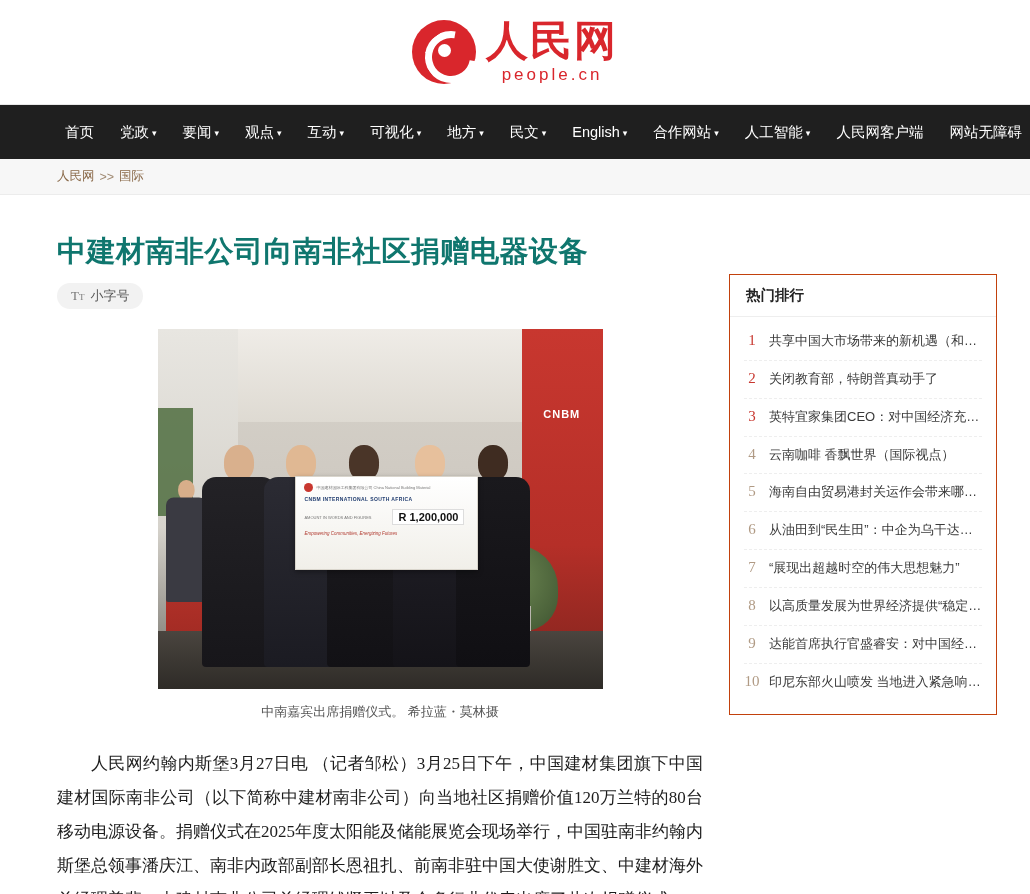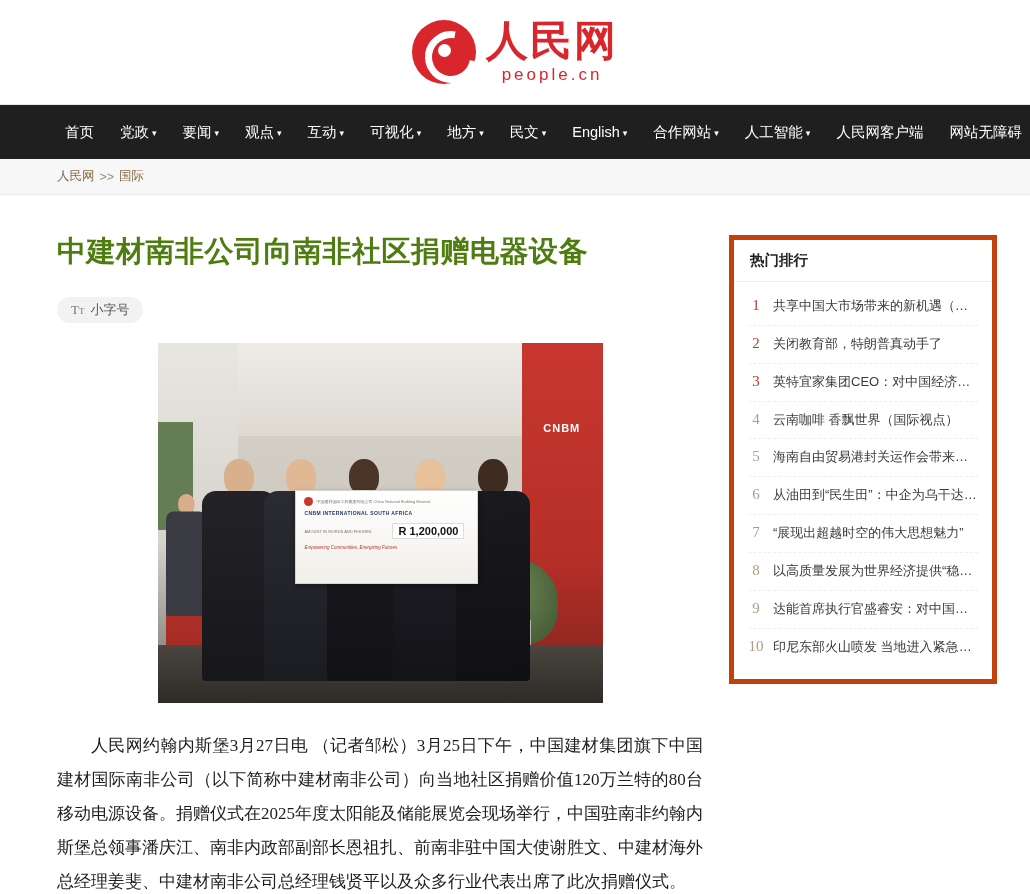--- a/index.html
+++ b/index.html
@@ -101,22 +101,22 @@
     display: flex;
     padding: 0 30px 0 57px;
     gap: 26px;
   }
   .main-col { width: 646px; flex: none; }
   .side-col { width: 268px; flex: none; padding-top: 40px; }
 
   h1.headline {
     font-size: 29px;
     font-weight: bold;
-    color: #4d7c0f;
-    margin: 38px 0 26px 0;
+    color: #0f766e;
+    margin: 38px 0 12px 0;
     line-height: 1.3;
     letter-spacing: 0.5px;
   }
   .meta-row {
     display: flex; align-items: center; justify-content: space-between;
     font-size: 12.5px; color: #8a8a8a;
     padding-bottom: 12px;
   }
   .meta-left { display: flex; align-items: center; gap: 6px; }
   .meta-left .sep { color: #c8c8c8; }
@@ -264,21 +264,21 @@
     margin-top: 26px;
     font-size: 17px;
     line-height: 2.0;
     color: #1d1d1d;
     font-family: "Liberation Serif", serif;
     text-align: justify;
   }
   .article-body p { margin: 0 0 18px 0; text-indent: 2em; }
 
   
-  .rank-box { border: 5px solid #c2410c; background: #fff; }
+  .rank-box { border: 1px solid #c2410c; background: #fff; margin-top: 39px; }
   .rank-head {
     height: 42px; display: flex; align-items: center;
     padding-left: 16px;
     border-bottom: 1px solid #eee;
   }
   .rank-title { font-size: 14.5px; font-weight: bold; color: #222; }
   .rank-list { padding: 6px 14px 14px 14px; }
   .rank-item {
     display: flex; align-items: flex-start; gap: 9px;
     padding: 9px 0;
@@ -389,20 +389,21 @@
         <div class="cheque">
           <span class="cq-logo"></span><span class="cq-l1">中国建材国际工程集团有限公司 China National Building Material</span>
           <div class="cq-title">CNBM INTERNATIONAL SOUTH AFRICA</div>
           <div class="cq-amt">
             <span class="lbl">AMOUNT IN WORDS AND FIGURES</span>
             <span class="val">R 1,200,000</span>
           </div>
           <div class="cq-slogan">Empowering Communities, Energizing Futures</div>
         </div>
       </div>
+      <div class="caption">中南嘉宾出席捐赠仪式。 希拉蓝・莫林摄</div>
     </div>
 
     <div class="article-body">
       <p>人民网约翰内斯堡3月27日电 （记者邹松）3月25日下午，中国建材集团旗下中国建材国际南非公司（以下简称中建材南非公司）向当地社区捐赠价值120万兰特的80台移动电源设备。捐赠仪式在2025年度太阳能及储能展览会现场举行，中国驻南非约翰内斯堡总领事潘庆江、南非内政部副部长恩祖扎、前南非驻中国大使谢胜文、中建材海外总经理姜斐、中建材南非公司总经理钱贤平以及众多行业代表出席了此次捐赠仪式。</p>
     </div>
   </div>
 
   <div class="side-col">
     <div class="rank-box">
       <div class="rank-head">

